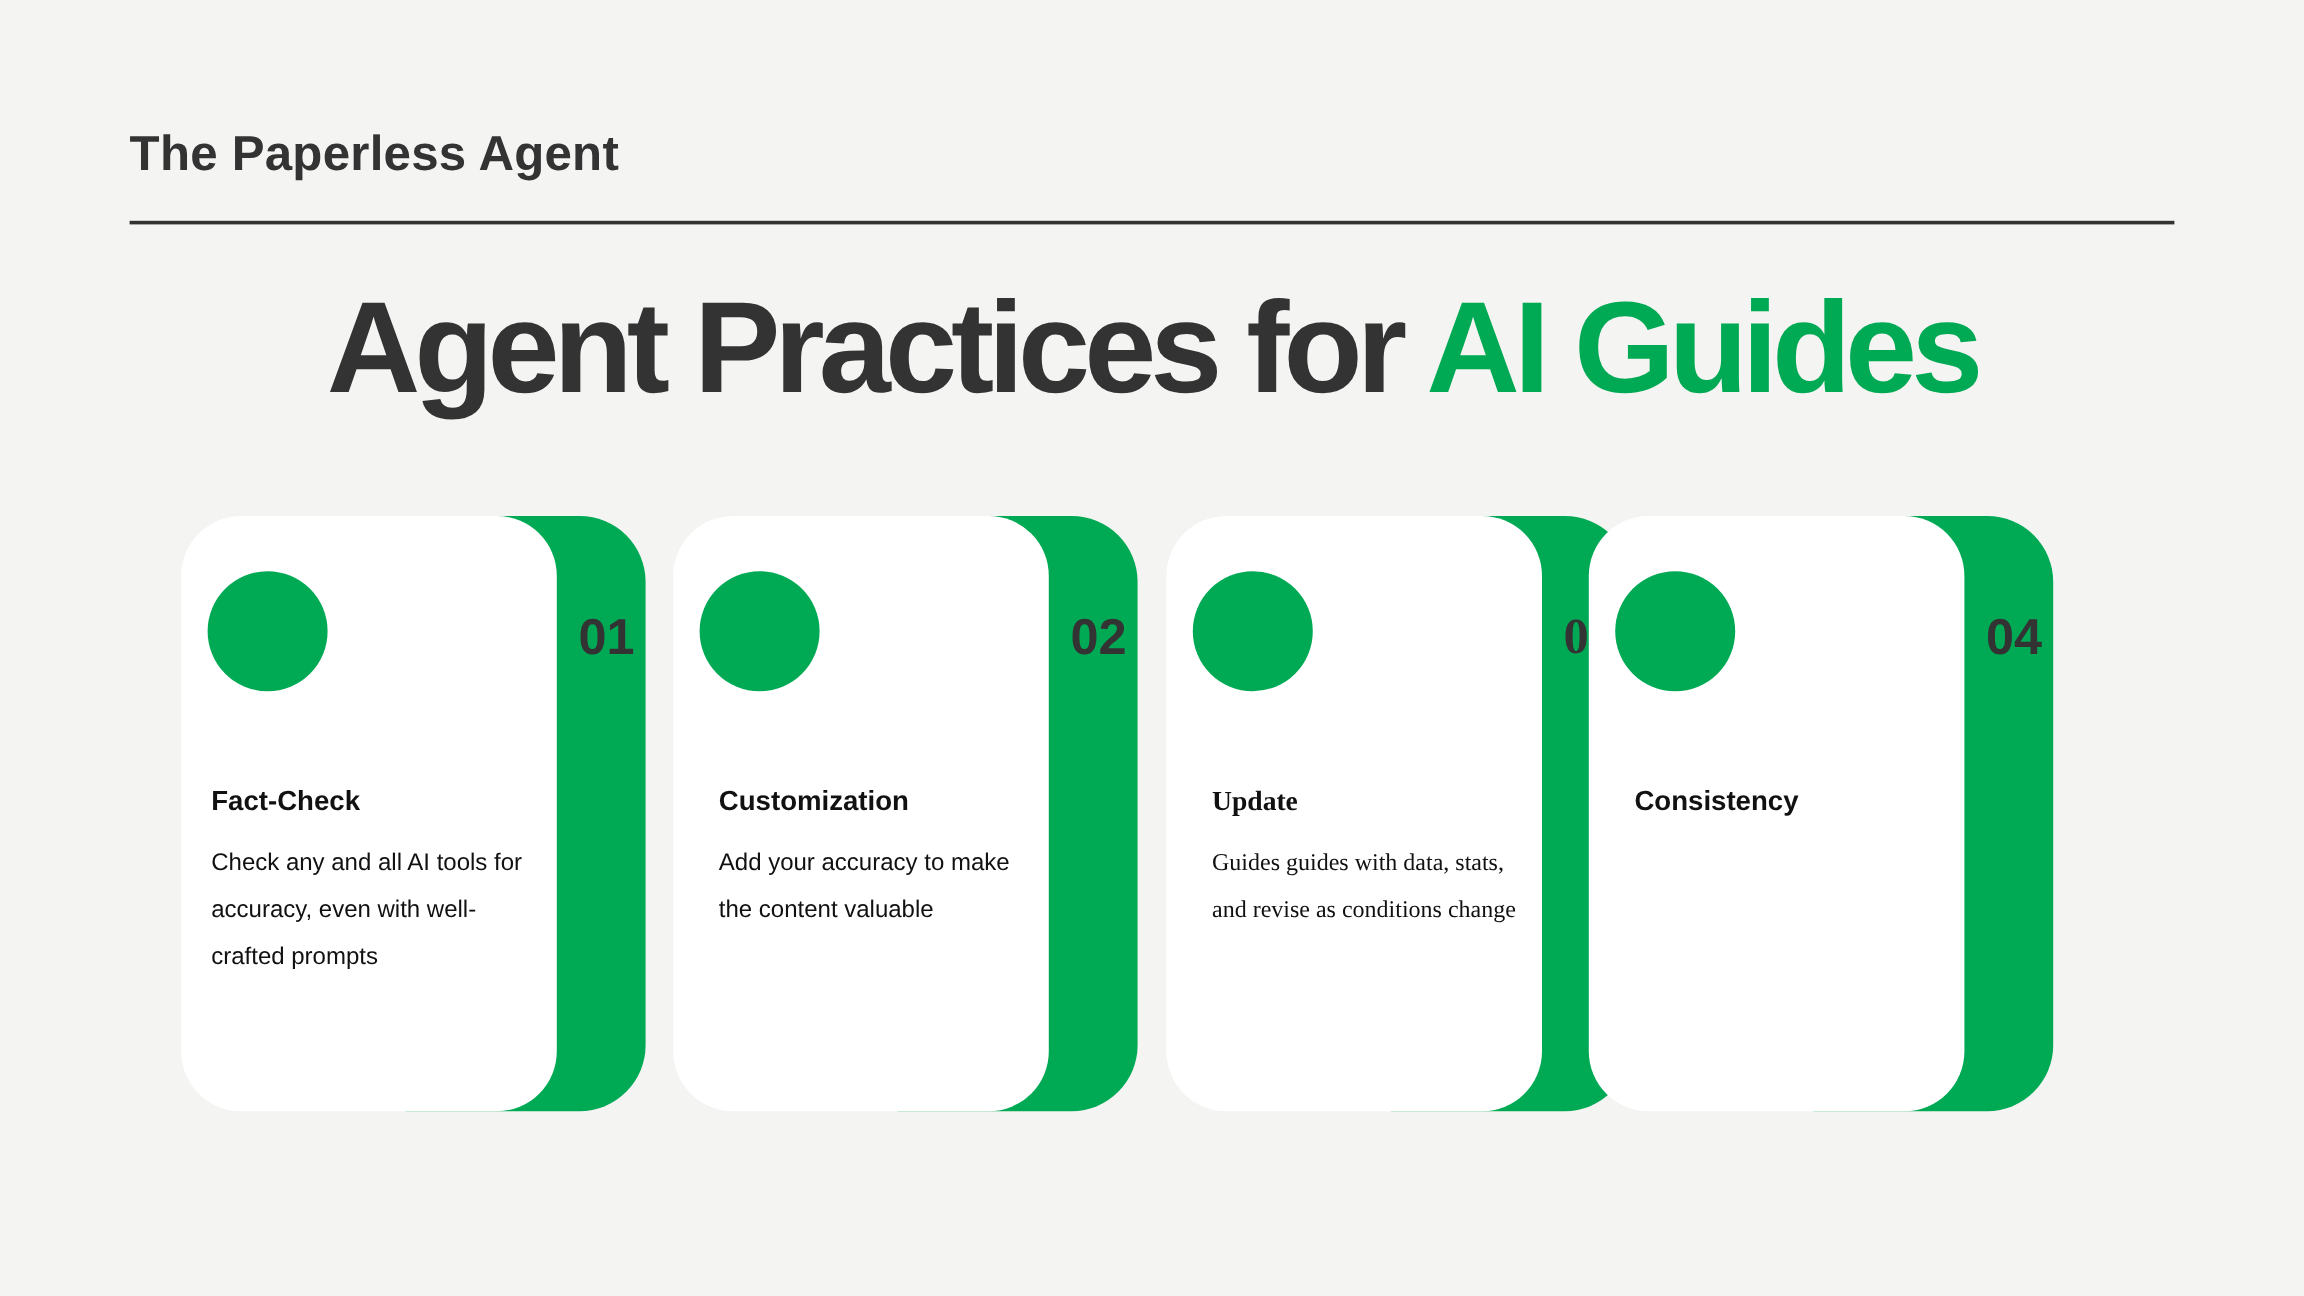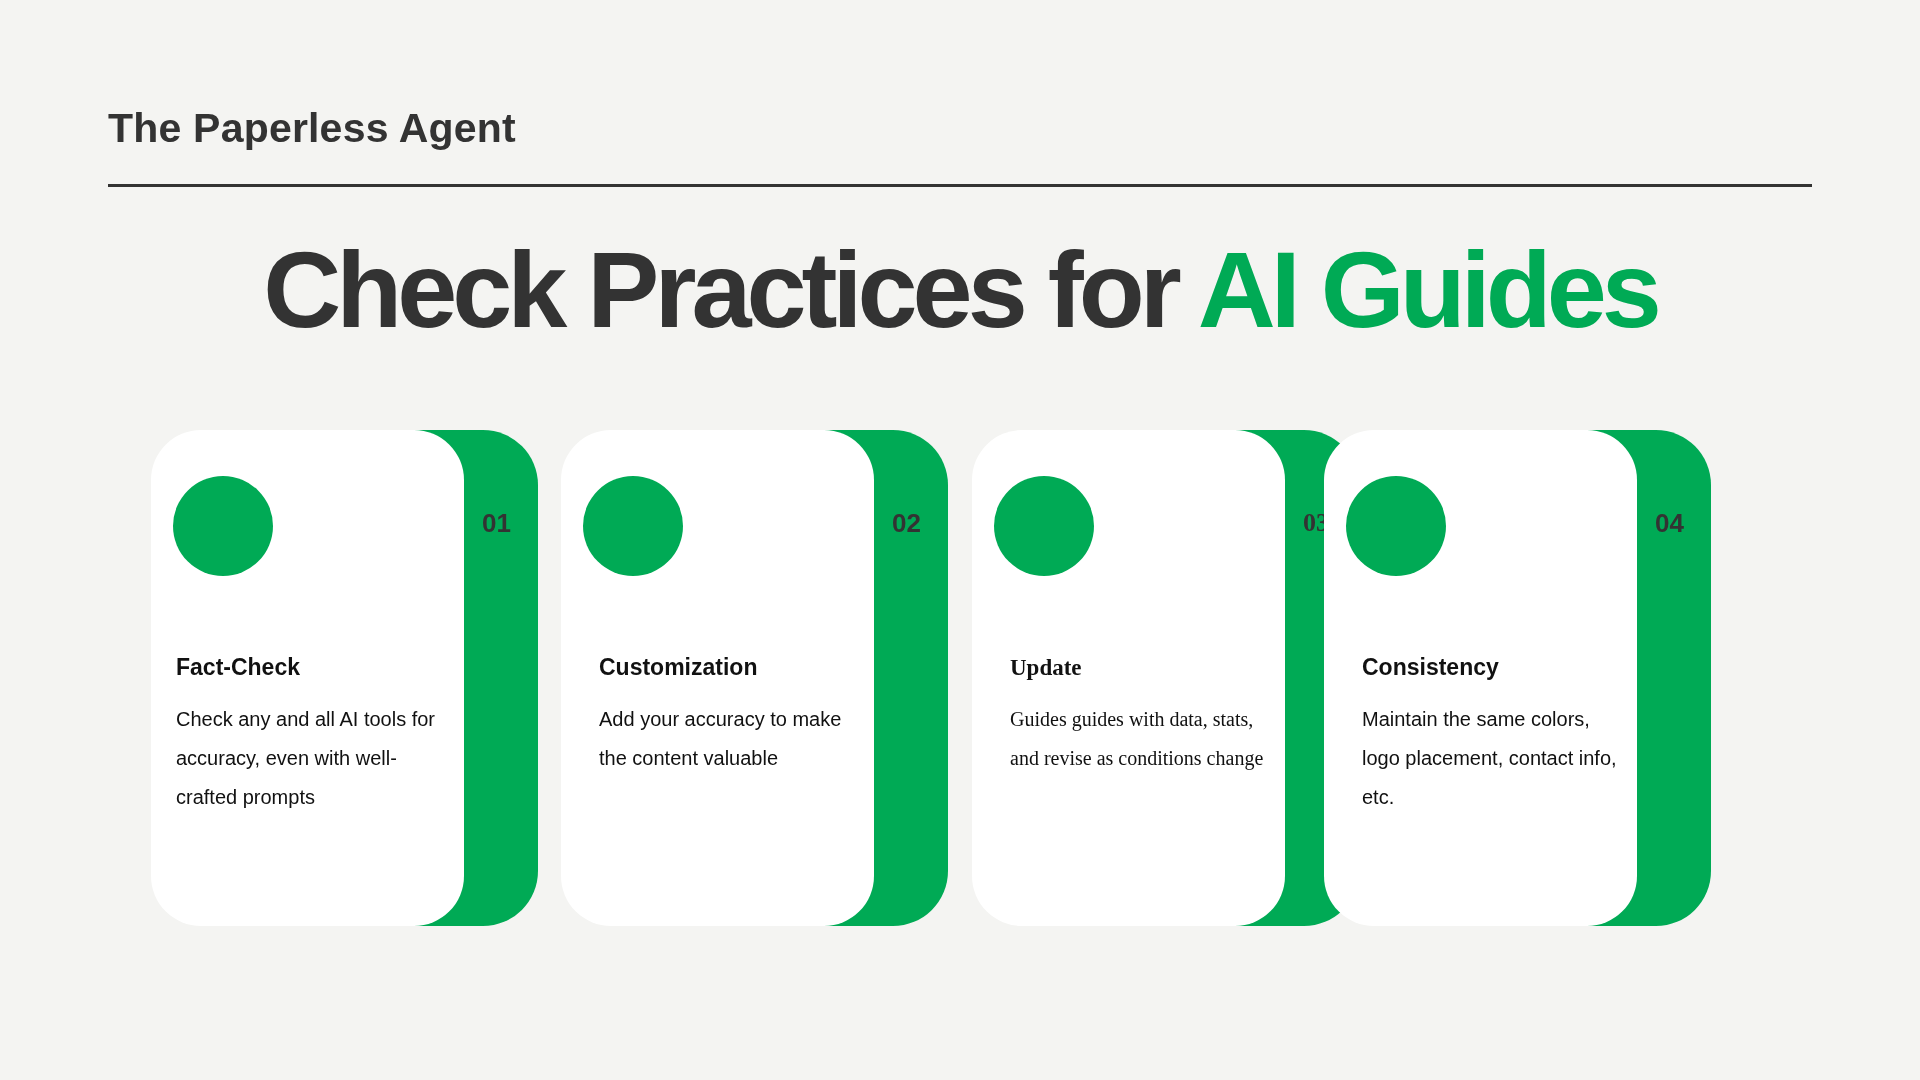--- a/index.html
+++ b/index.html
@@ -79,21 +79,21 @@
     top: 46px;
     width: 100px;
     height: 100px;
     border-radius: 50%;
     background: #00AA55;
   }
   .card .num {
     position: absolute;
     left: 331px;
     top: 80px;
-    font-size: 26px;
+    font-size: 42px;
     font-weight: bold;
     color: #333333;
     line-height: 1;
   }
   .card .title {
     position: absolute;
     left: 38px;
     top: 226px;
     font-size: 23px;
     font-weight: bold;
@@ -111,21 +111,21 @@
     line-height: 39px;
   }
   .card.first .title, .card.first .body { left: 25px; }
 </style>
 </head>
 <body>
 
 <div class="brand">The Paperless Agent</div>
 <div class="divider"></div>
 
-<h1 class="headline" style="margin:0;"><span>Check Practices for </span><span class="accent">AI Guides</span></h1>
+<h1 class="headline" style="margin:0;"><span>Agent Practices for </span><span class="accent">AI Guides</span></h1>
 
 <div class="card first" style="left:151px;">
   <div class="tab"></div>
   <div class="face"></div>
   <div class="dot"></div>
   <div class="num">01</div>
   <div class="title">Fact-Check</div>
   <div class="body">Check any and all AI tools for accuracy, even with well-crafted prompts</div>
 </div>
 
@@ -146,14 +146,13 @@
   <div class="title">Update</div>
   <div class="body">Guides guides with data, stats, and revise as conditions change</div>
 </div>
 
 <div class="card" style="left:1324px;">
   <div class="tab"></div>
   <div class="face"></div>
   <div class="dot"></div>
   <div class="num">04</div>
   <div class="title">Consistency</div>
-  <div class="body">Maintain the same colors, logo placement, contact info, etc.</div>
 </div>
 
 </body></html>

